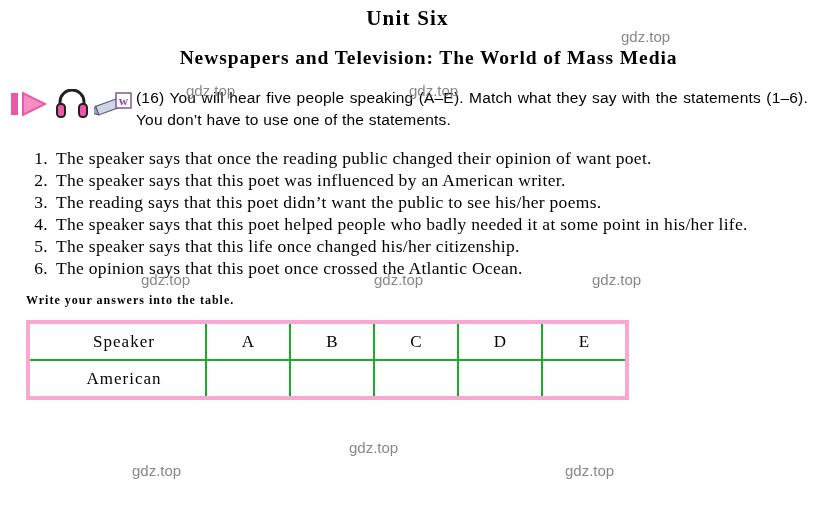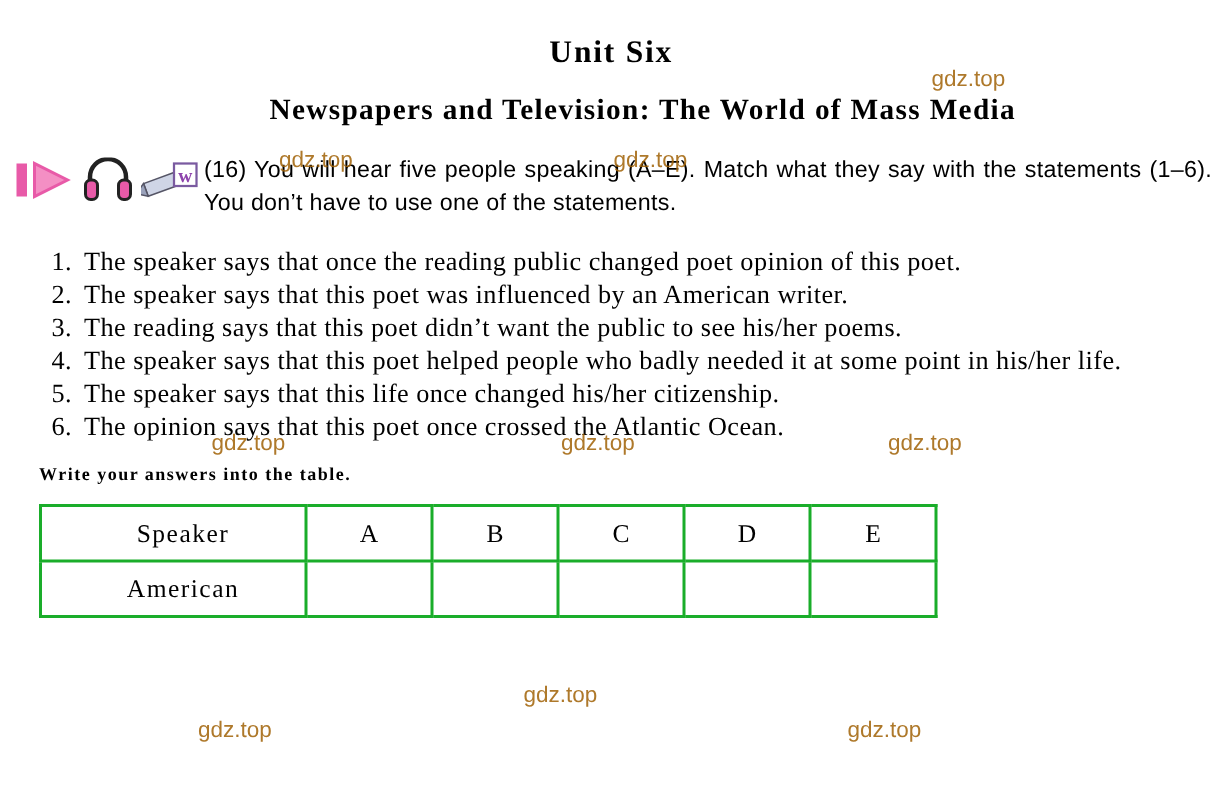--- a/index.html
+++ b/index.html
@@ -19,21 +19,21 @@
     position: relative;
     width: 815px;
     height: 528px;
   }
   .unit-title {
     text-align: center;
     font-family: "Liberation Serif", serif;
     font-weight: bold;
     font-size: 21px;
     letter-spacing: 1.2px;
-    margin-top: 22px;
+    margin-top: 6px;
   }
   .lesson-title {
     text-align: center;
     font-family: "Liberation Serif", serif;
     font-weight: bold;
     font-size: 19.5px;
     letter-spacing: 0.9px;
     margin-top: 16px;
     padding-left: 42px;
   }
@@ -103,21 +103,21 @@
     padding-left: 26px;
     font-family: "Liberation Serif", serif;
     font-weight: bold;
     font-size: 12px;
     letter-spacing: 1px;
   }
   table.answers {
     margin-top: 12px;
     margin-left: 26px;
     border-collapse: collapse;
-    border: 2px solid #f9a8d4;
+    border: 4px solid #f9a8d4;
     padding-left: 27px;
   }
   table.answers td {
     border: 2px solid #1aad2a;
     height: 33px;
     font-size: 17px;
     text-align: center;
     font-family: "Liberation Serif", serif;
   }
   td.label {
@@ -126,21 +126,21 @@
     padding-left: 14px;
     letter-spacing: 1px;
   }
   td.cell {
     width: 80px;
   }
   .wm {
     position: absolute;
     font-family: "Liberation Sans", sans-serif;
     font-size: 15px;
-    color: #a16207;
+    color: #737373;
     opacity: 0.85;
     pointer-events: none;
     white-space: nowrap;
   }
 </style>
 </head>
 <body>
 
 <div class="page">
 
@@ -178,21 +178,21 @@
         </svg>
       </span>
 
     </div>
     <div class="task-text">(16) You will hear five people speaking (A–E). Match what they say with the statements (1–6). You don’t have to use one of the statements.</div>
   </div>
 
   <div class="statements">
     <div class="statement">
       <span class="num">1.</span>
-      <span class="txt">The  speaker  says  that  once  the  reading  public  changed  poet  opinion  of this poet.</span>
+      <span class="txt">The  speaker  says  that  once  the  reading  public  changed  their  opinion  of want poet.</span>
     </div>
     <div class="statement">
       <span class="num">2.</span>
       <span class="txt">The  speaker  says  that  this  poet  was  influenced  by  an  American  writer.</span>
     </div>
     <div class="statement">
       <span class="num">3.</span>
       <span class="txt">The  reading  says  that  this  poet  didn’t  want  the  public  to  see  his/her poems.</span>
     </div>
     <div class="statement">

